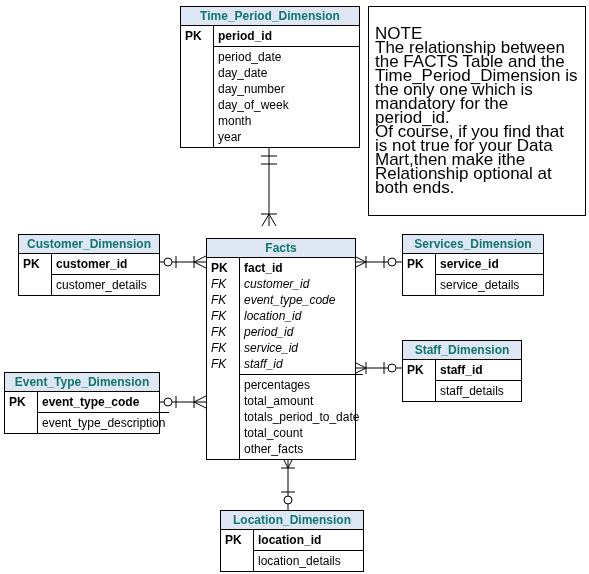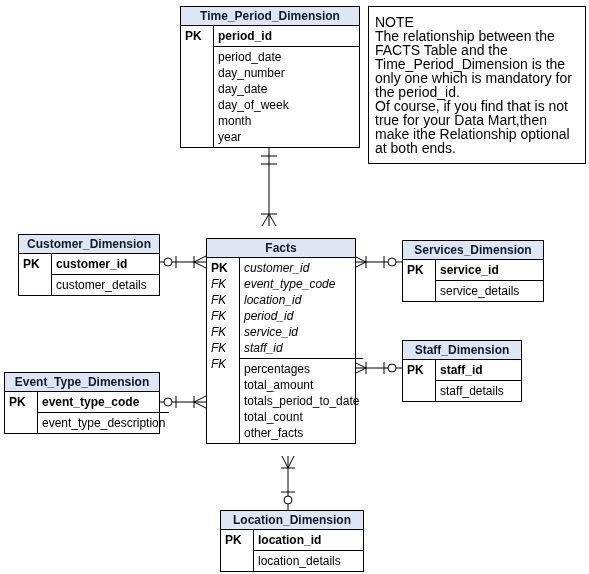--- a/index.html
+++ b/index.html
@@ -1,25 +1,25 @@
 <!DOCTYPE html>
 <html><head>
 <meta charset="utf-8">
 <style>
   html,body{margin:0;padding:0;background:#fff;font-family:Arial,Helvetica,sans-serif;font-size:12px;color:#000;}
   .canvas{position:relative;width:589px;height:574px;}
   .entity{position:absolute;border:1px solid #000;background:#fff;}
-  .hdr{background:#dfe6f3;text-align:center;font-weight:bold;color:#0f172a;border-bottom:1px solid #000;padding:2px 4px;white-space:nowrap;}
+  .hdr{background:#dfe6f3;text-align:center;font-weight:bold;color:#0f766e;border-bottom:1px solid #000;padding:2px 4px;white-space:nowrap;}
   .cols{display:flex;}
   .col-pk{border-right:1px solid #000;padding:2px 8px 2px 4px;font-weight:bold;min-width:20px;}
   .col-attrs{padding:2px 4px 2px 4px;flex:1;}
   .attr{white-space:nowrap;line-height:16px;}
   .pk{font-weight:bold;}
   .sep{border-top:1px solid #000;height:0;margin:2px -4px 2px -4px;}
-  .note{position:absolute;border:1px solid #000;background:#fff;padding:8px 6px;font-size:14px;line-height:14px;}
+  .note{position:absolute;border:1px solid #000;background:#fff;padding:20px 6px;font-size:17px;line-height:14px;}
   svg{position:absolute;left:0;top:0;}
   line{stroke:#000;stroke-width:1;}
 </style>
 </head>
 <body>
 
 <div class="canvas">
 
   <svg width="589" height="574">
 
@@ -69,22 +69,22 @@
   <div class="entity" style="left:180px;top:6px;width:178px">
     <div class="hdr">Time_Period_Dimension</div>
     <div class="cols">
       <div class="col-pk">
           <div class="attr">PK</div>
         </div>
       <div class="col-attrs">
         <div class="attr pk">period_id</div>
         <div class="sep"></div>
         <div class="attr">period_date</div>
+        <div class="attr">day_date</div>
         <div class="attr">day_number</div>
-        <div class="attr">day_date</div>
         <div class="attr">day_of_week</div>
         <div class="attr">month</div>
         <div class="attr">year</div>
       </div>
     </div>
   </div>
 
   <div class="note" style="left:368px;top:6px;width:204px">
     <div>NOTE</div>
     <div>The relationship between the FACTS Table and the Time_Period_Dimension is the only one which is mandatory for the period_id.</div>
@@ -125,37 +125,38 @@
       <div class="col-pk">
         <div class="attr">PK</div>
         <div class="attr" style="font-weight:normal;font-style:italic">FK</div>
         <div class="attr" style="font-weight:normal;font-style:italic">FK</div>
         <div class="attr" style="font-weight:normal;font-style:italic">FK</div>
         <div class="attr" style="font-weight:normal;font-style:italic">FK</div>
         <div class="attr" style="font-weight:normal;font-style:italic">FK</div>
         <div class="attr" style="font-weight:normal;font-style:italic">FK</div>
       </div>
       <div class="col-attrs">
+        <div class="attr pk">fact_id</div>
         <div class="attr" style="font-style:italic">customer_id</div>
         <div class="attr" style="font-style:italic">event_type_code</div>
         <div class="attr" style="font-style:italic">location_id</div>
         <div class="attr" style="font-style:italic">period_id</div>
         <div class="attr" style="font-style:italic">service_id</div>
         <div class="attr" style="font-style:italic">staff_id</div>
         <div class="sep"></div>
         <div class="attr">percentages</div>
         <div class="attr">total_amount</div>
         <div class="attr">totals_period_to_date</div>
         <div class="attr">total_count</div>
         <div class="attr">other_facts</div>
       </div>
     </div>
   </div>
 
-  <div class="entity" style="left:402px;top:240px;width:140px">
+  <div class="entity" style="left:402px;top:234px;width:140px">
     <div class="hdr">Services_Dimension</div>
     <div class="cols">
       <div class="col-pk">
           <div class="attr">PK</div>
         </div>
       <div class="col-attrs">
         <div class="attr pk">service_id</div>
         <div class="sep"></div>
         <div class="attr">service_details</div>
       </div>

